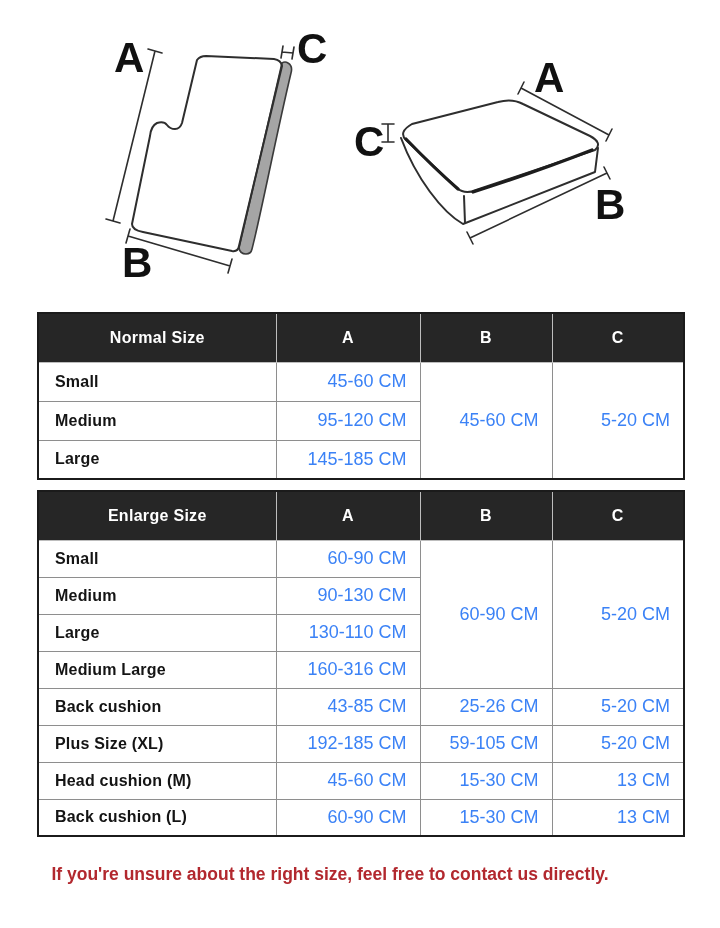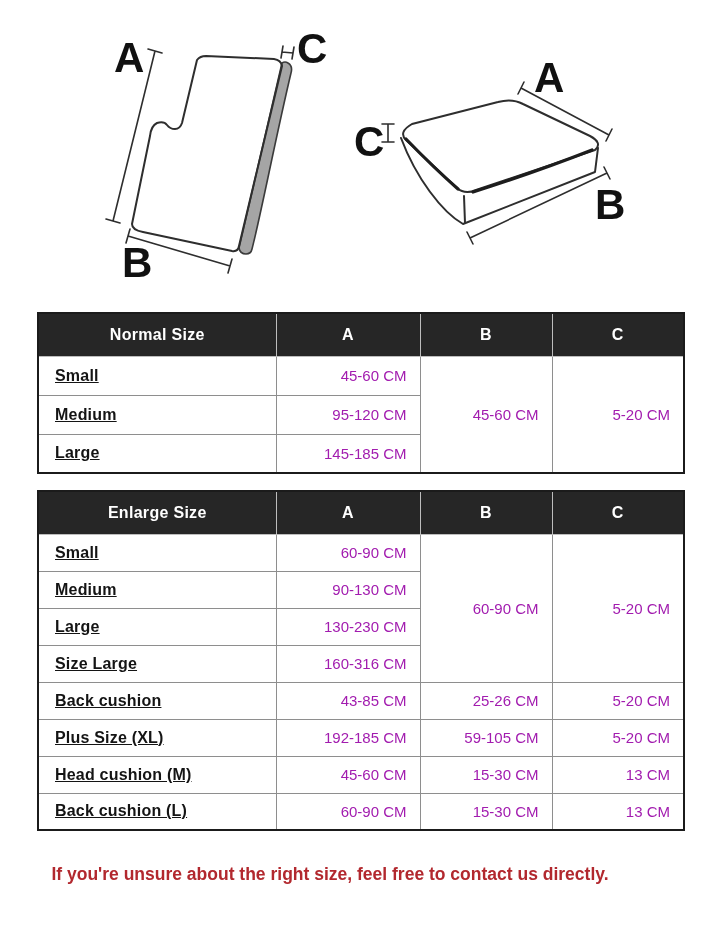--- a/index.html
+++ b/index.html
@@ -40,40 +40,39 @@
   .size-table col.c-label { width:238px; }
   .size-table col.c-a     { width:144px; }
   .size-table col.c-b     { width:132px; }
   .size-table col.c-c     { width:132px; }
   .size-table th {
     background:#262626;
     color:#ffffff;
     font-size:16px;
     font-weight:700;
     letter-spacing:0.3px;
-    height:43px;
+    height:49px;
     text-align:center;
     border:1px solid #bdbdbd;
   }
   .size-table td {
     border:1px solid #8e8e8e;
-    font-size:15px;
-    color:#a21caf;
+    font-size:18px;
+    color:#3b82f6;
     background:#ffffff;
   }
   #table-normal td { height:39px; }
   #table-enlarge td { height:37px; }
   .size-table td.row-label {
     font-size:16px;
     font-weight:700;
     color:#141414;
     letter-spacing:0.2px;
     text-align:left;
     padding-left:16px;
-    text-decoration:underline;
   }
   .size-table td.val {
     text-align:right;
     padding-right:13px;
   }
   
   .footer-note {
     position:absolute;
     top:864px; left:0;
     width:660px;
@@ -176,24 +175,24 @@
         <td class="val">60-90 CM</td>
         <td class="val" rowspan="4">60-90 CM</td>
         <td class="val" rowspan="4">5-20 CM</td>
       </tr>
       <tr>
         <td class="row-label">Medium</td>
         <td class="val">90-130 CM</td>
       </tr>
       <tr>
         <td class="row-label">Large</td>
-        <td class="val">130-230 CM</td>
-      </tr>
-      <tr>
-        <td class="row-label">Size Large</td>
+        <td class="val">130-110 CM</td>
+      </tr>
+      <tr>
+        <td class="row-label">Medium Large</td>
         <td class="val">160-316 CM</td>
       </tr>
       <tr>
         <td class="row-label">Back cushion</td>
         <td class="val">43-85 CM</td>
         <td class="val">25-26 CM</td>
         <td class="val">5-20 CM</td>
       </tr>
       <tr>
         <td class="row-label">Plus Size (XL)</td>

